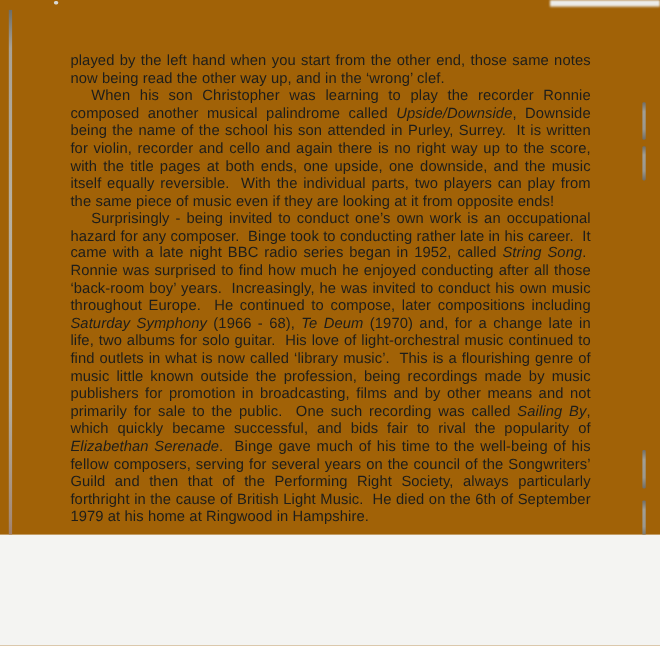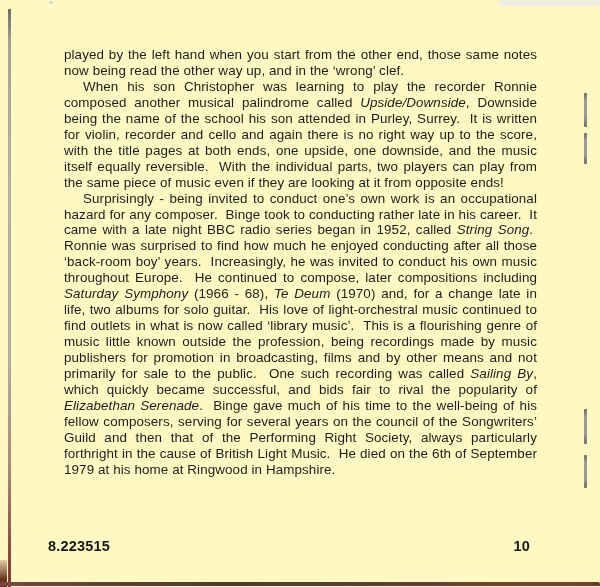--- a/index.html
+++ b/index.html
@@ -3,22 +3,22 @@
 <meta charset="utf-8">
 <style>
   html, body { margin: 0; padding: 0; }
   body {
     width: 600px; height: 587px;
     background: #f4f4f2;
     font-family: "Liberation Sans", "DejaVu Sans", sans-serif;
   }
   .page {
     position: relative;
-    width: 600px; height: 587px;
-    background: #fef9c3;
+    width: 600px; height: 486px;
+    background: #a16207;
     overflow: hidden;
   }
   
   .text-block {
     position: absolute;
     left: 64px; top: 47px; width: 473px;
     font-size: 13.4px;
     line-height: 15.95px;
     color: #1d1d1b;
     text-align: justify;

